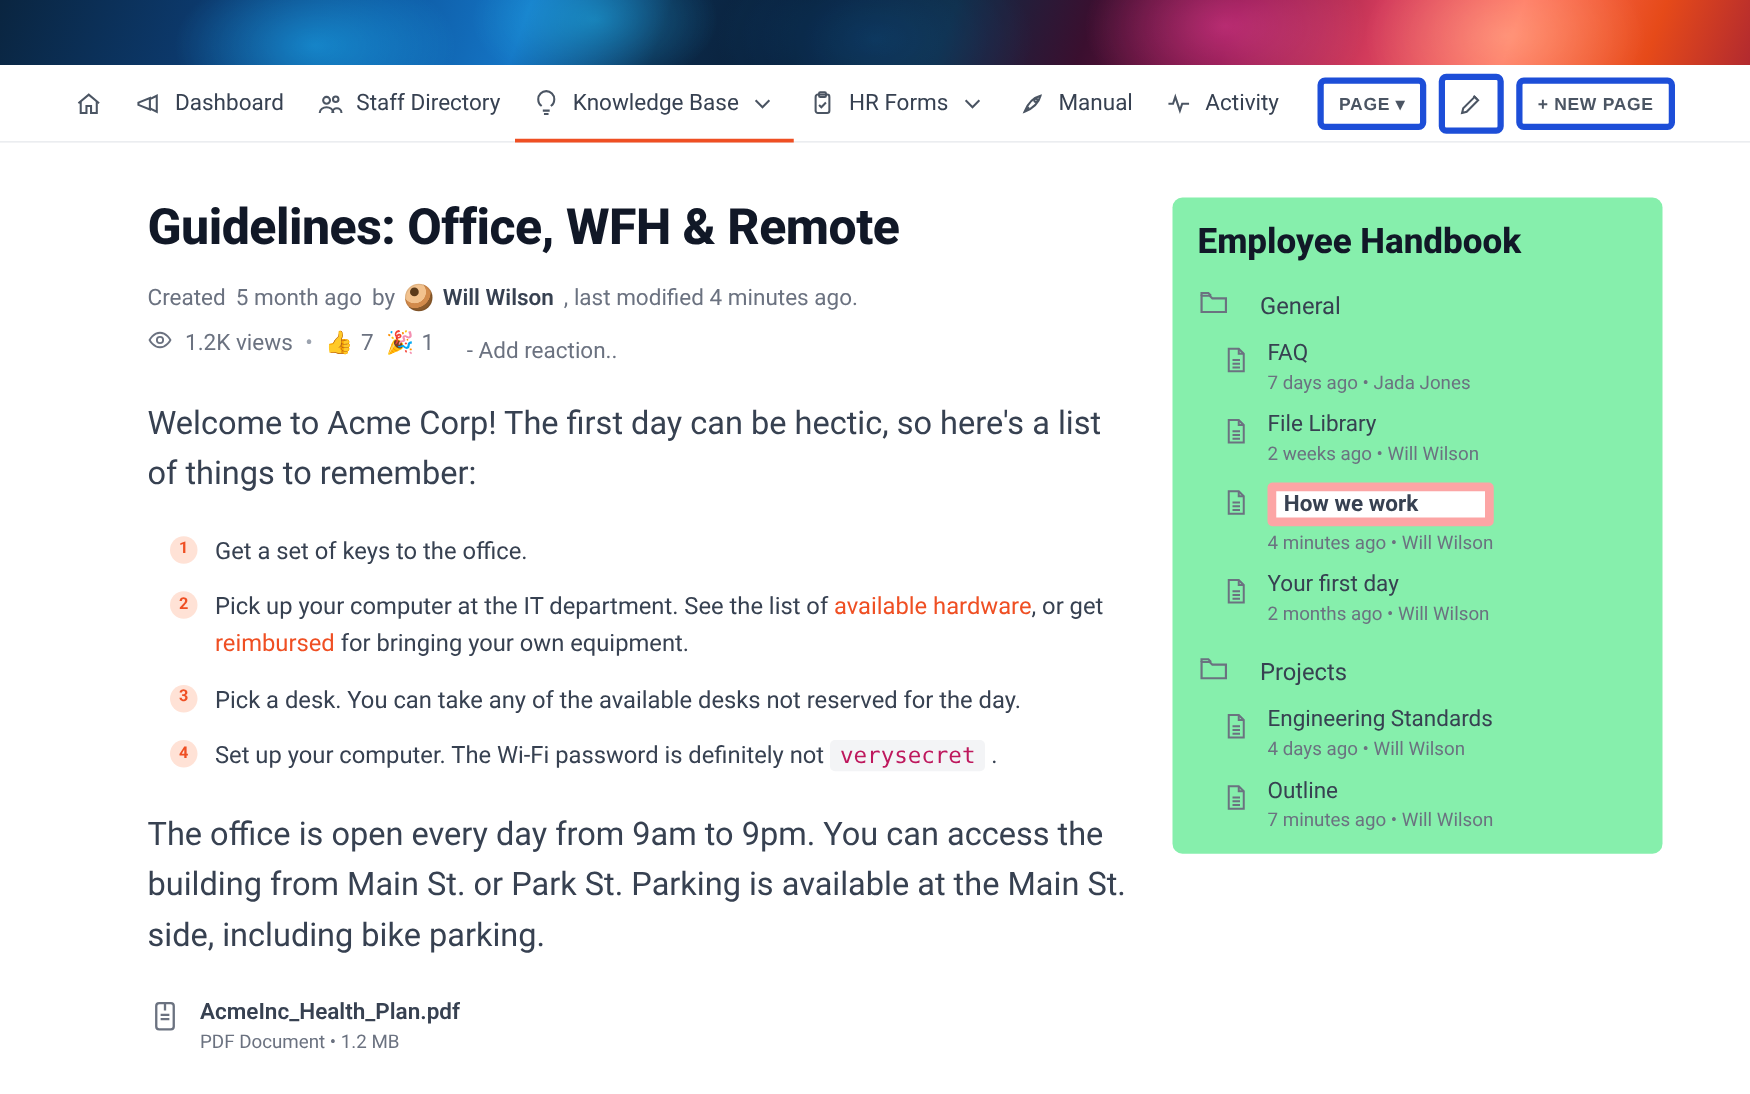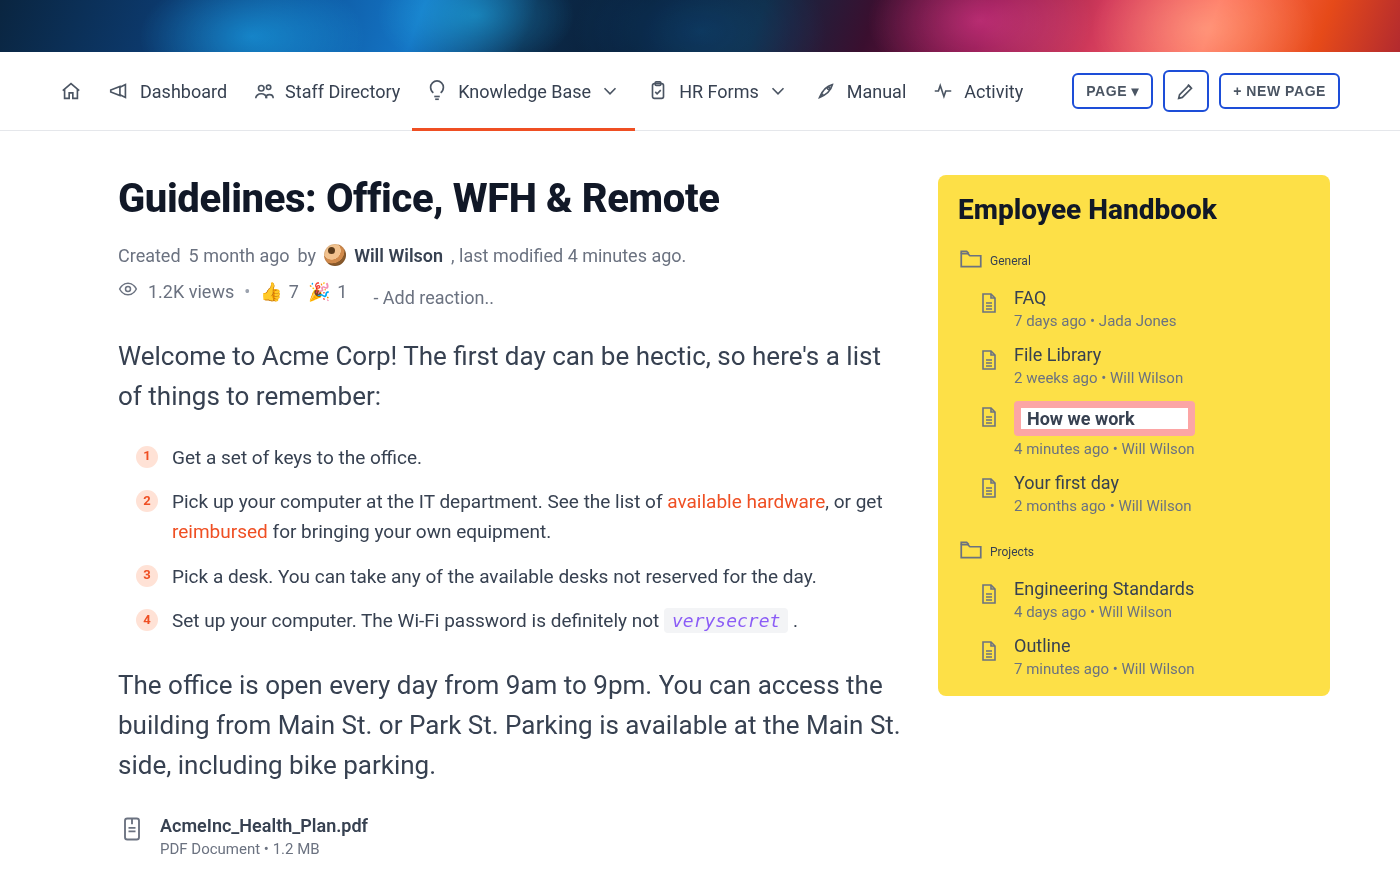--- a/index.html
+++ b/index.html
@@ -17,67 +17,67 @@
 .hero::after{
   content:""; position:absolute; inset:0;
   background:
     radial-gradient(160px 90px at 18% 70%, rgba(12,120,200,.75), transparent 70%),
     radial-gradient(140px 80px at 34% 30%, rgba(20,160,230,.55), transparent 70%),
     radial-gradient(180px 110px at 50% 60%, rgba(0,30,60,.85), transparent 70%),
     radial-gradient(160px 100px at 70% 40%, rgba(220,50,120,.65), transparent 70%),
     radial-gradient(160px 100px at 86% 55%, rgba(255,110,70,.7), transparent 70%);
   mix-blend-mode: screen; opacity:.85;
 }
-.topbar { display:flex; align-items:center; justify-content:space-between; padding: 0 60px 0 60px; border-bottom:1px solid #e5e7eb; height:79px; }
+.topbar { display:flex; align-items:center; justify-content:space-between; padding: 0 60px 0 60px; border-bottom:1px solid #e5e7eb; height:62px; }
 .nav { display:flex; align-items:center; gap: 26px; height:100%; }
 .nav-item { display:flex; align-items:center; gap:10px; height:100%; color:#374151; font-size:18px; position:relative; cursor:pointer; }
 .nav-item .chev { margin-left:-2px; }
 .nav-item.active::after{ content:""; position:absolute; left:-14px; right:-14px; bottom:-1px; height:3px; background:#ef4f23; }
 .icon { display:inline-flex; align-items:center; justify-content:center; }
 .icon svg { width:22px; height:22px; stroke:#4b5563; fill:none; stroke-width:1.8; }
 .nav-item.home .icon svg { width:22px; height:22px; }
 .right-actions { display:flex; align-items:center; gap:10px; }
-.btn { border:2px solid #1d4ed8; background:#fff; color:#4b5563; border-radius:6px; padding:8px 12px; font-size:14px; letter-spacing:.04em; font-weight:700; cursor:pointer; display:inline-flex; align-items:center; gap:8px; }
+.btn { border:5px solid #1d4ed8; background:#fff; color:#4b5563; border-radius:6px; padding:8px 12px; font-size:14px; letter-spacing:.04em; font-weight:700; cursor:pointer; display:inline-flex; align-items:center; gap:8px; }
 .btn.small { padding:8px 10px; }
 .content-wrap { display:flex; padding: 44px 70px 0 118px; gap: 36px; }
 .main { flex:1; max-width: 800px; }
 .title { font-size:40px; font-weight:800; letter-spacing:-.01em; color:#111827; }
 .meta { margin-top:22px; color:#6b7280; font-size:18px; display:flex; align-items:center; gap:8px; flex-wrap:wrap; }
 .meta .author { color:#374151; font-weight:600; }
 .avatar { width:22px; height:22px; border-radius:50%; background: radial-gradient(circle at 35% 30%, #f2c28e 0 42%, #d18a4b 44% 60%, #8a5a2b 62% 100%); display:inline-block; box-shadow: inset 0 0 0 1px rgba(0,0,0,.08); position:relative; }
 .avatar::after{content:""; position:absolute; left:4px; top:3px; width:7px; height:7px; background:#5a3a1a; border-radius:50%;}
 .stats { margin-top:8px; color:#6b7280; font-size:18px; display:flex; align-items:center; gap:10px; }
 .eye svg{ width:20px; height:20px; stroke:#6b7280; fill:none; stroke-width:1.8;}
 .dot { color:#9ca3af; }
 .reaction { display:inline-flex; align-items:center; gap:6px; }
 .add-react { color:#6b7280;margin-top:13px; }
 .para { margin-top:28px; font-size:26px; color:#374151; line-height:1.55; }
 .list { margin: 26px 0 8px 18px; }
 .li { display:flex; gap:14px; align-items:flex-start; margin: 14px 0; font-size:19px; color:#374151; line-height:1.6; }
 .num { flex:0 0 auto; width:22px; height:22px; border-radius:50%; background:#ffe2d6; color:#ef4f23; font-weight:700; font-size:13px; display:flex; align-items:center; justify-content:center; margin-top:3px;}
 .link { color:#ef4f23; }
-.code { font-family: ui-monospace, SFMono-Regular, Menlo, Consolas, monospace; background:#f3f4f6; padding:2px 8px; border-radius:4px; color:#8b5cf6; font-size:18px;font-style:italic;}
+.code { font-family: ui-monospace, SFMono-Regular, Menlo, Consolas, monospace; background:#f3f4f6; padding:2px 8px; border-radius:4px; color:#be185d; font-size:18px;}
 .attach { margin-top:30px; display:flex; align-items:flex-start; gap:14px; }
 .attach .file-icon svg{ width:28px; height:28px; stroke:#6b7280; fill:none; stroke-width:1.6;}
 .attach .atitle { font-weight:600; color:#374151; font-size:18px;}
 .attach .asub { color:#6b7280; font-size:15px; margin-top:4px;}
 .h2 { margin-top:36px; font-size:32px; font-weight:800; color:#111827; }
 .photo { margin-top:24px; height:42px; border-radius:6px 6px 0 0; overflow:hidden;
   background:
     radial-gradient(20px 34px at 18% 100%, #1a1a1a 0 60%, transparent 62%),
     radial-gradient(18px 30px at 30% 100%, #1c1c1c 0 60%, transparent 62%),
     radial-gradient(16px 28px at 40% 100%, #1c1c1c 0 60%, transparent 62%),
     radial-gradient(14px 24px at 48% 100%, #222 0 60%, transparent 62%),
     radial-gradient(12px 22px at 56% 100%, #222 0 60%, transparent 62%),
     linear-gradient(180deg, #6b4a2a 0%, #a9865a 60%, #caa97b 100%);
 }
-.sidebar { width:392px; background:#fde047; border-radius:8px; padding: 18px 20px 10px 20px; align-self:flex-start; }
+.sidebar { width:392px; background:#86efac; border-radius:8px; padding: 18px 20px 10px 20px; align-self:flex-start; }
 .sidebar h3 { font-size:28px; font-weight:800; color:#111827; margin: 0 0 14px 0;}
 .section { margin-top: 8px; }
-.sec-head { display:flex; align-items:center; gap:6px; color:#374151; font-size:12px; padding:6px 0; cursor:pointer;}
+.sec-head { display:flex; align-items:center; gap:24px; color:#374151; font-size:19px; padding:6px 0; cursor:pointer;}
 .sec-head .folder svg { width:26px; height:26px; stroke:#6b7280; fill:none; stroke-width:1.6;}
 .doc { display:flex; align-items:flex-start; gap:14px; padding:6px 0 8px 18px; cursor:pointer;}
 .doc .page svg { width:24px; height:24px; margin-top:4px; stroke:#6b7280; fill:none; stroke-width:1.6;}
 .doc .dtitle { font-size:18px; color:#374151;}
 .doc .dmeta { font-size:15px; color:#6b7280; margin-top:4px;}
 .doc.selected .dtitle { background:#fff; border:7px solid #fca5a5; border-radius:4px; padding:0 6px;font-weight:bold; }
 </style>
 </head>
 <body>
 

